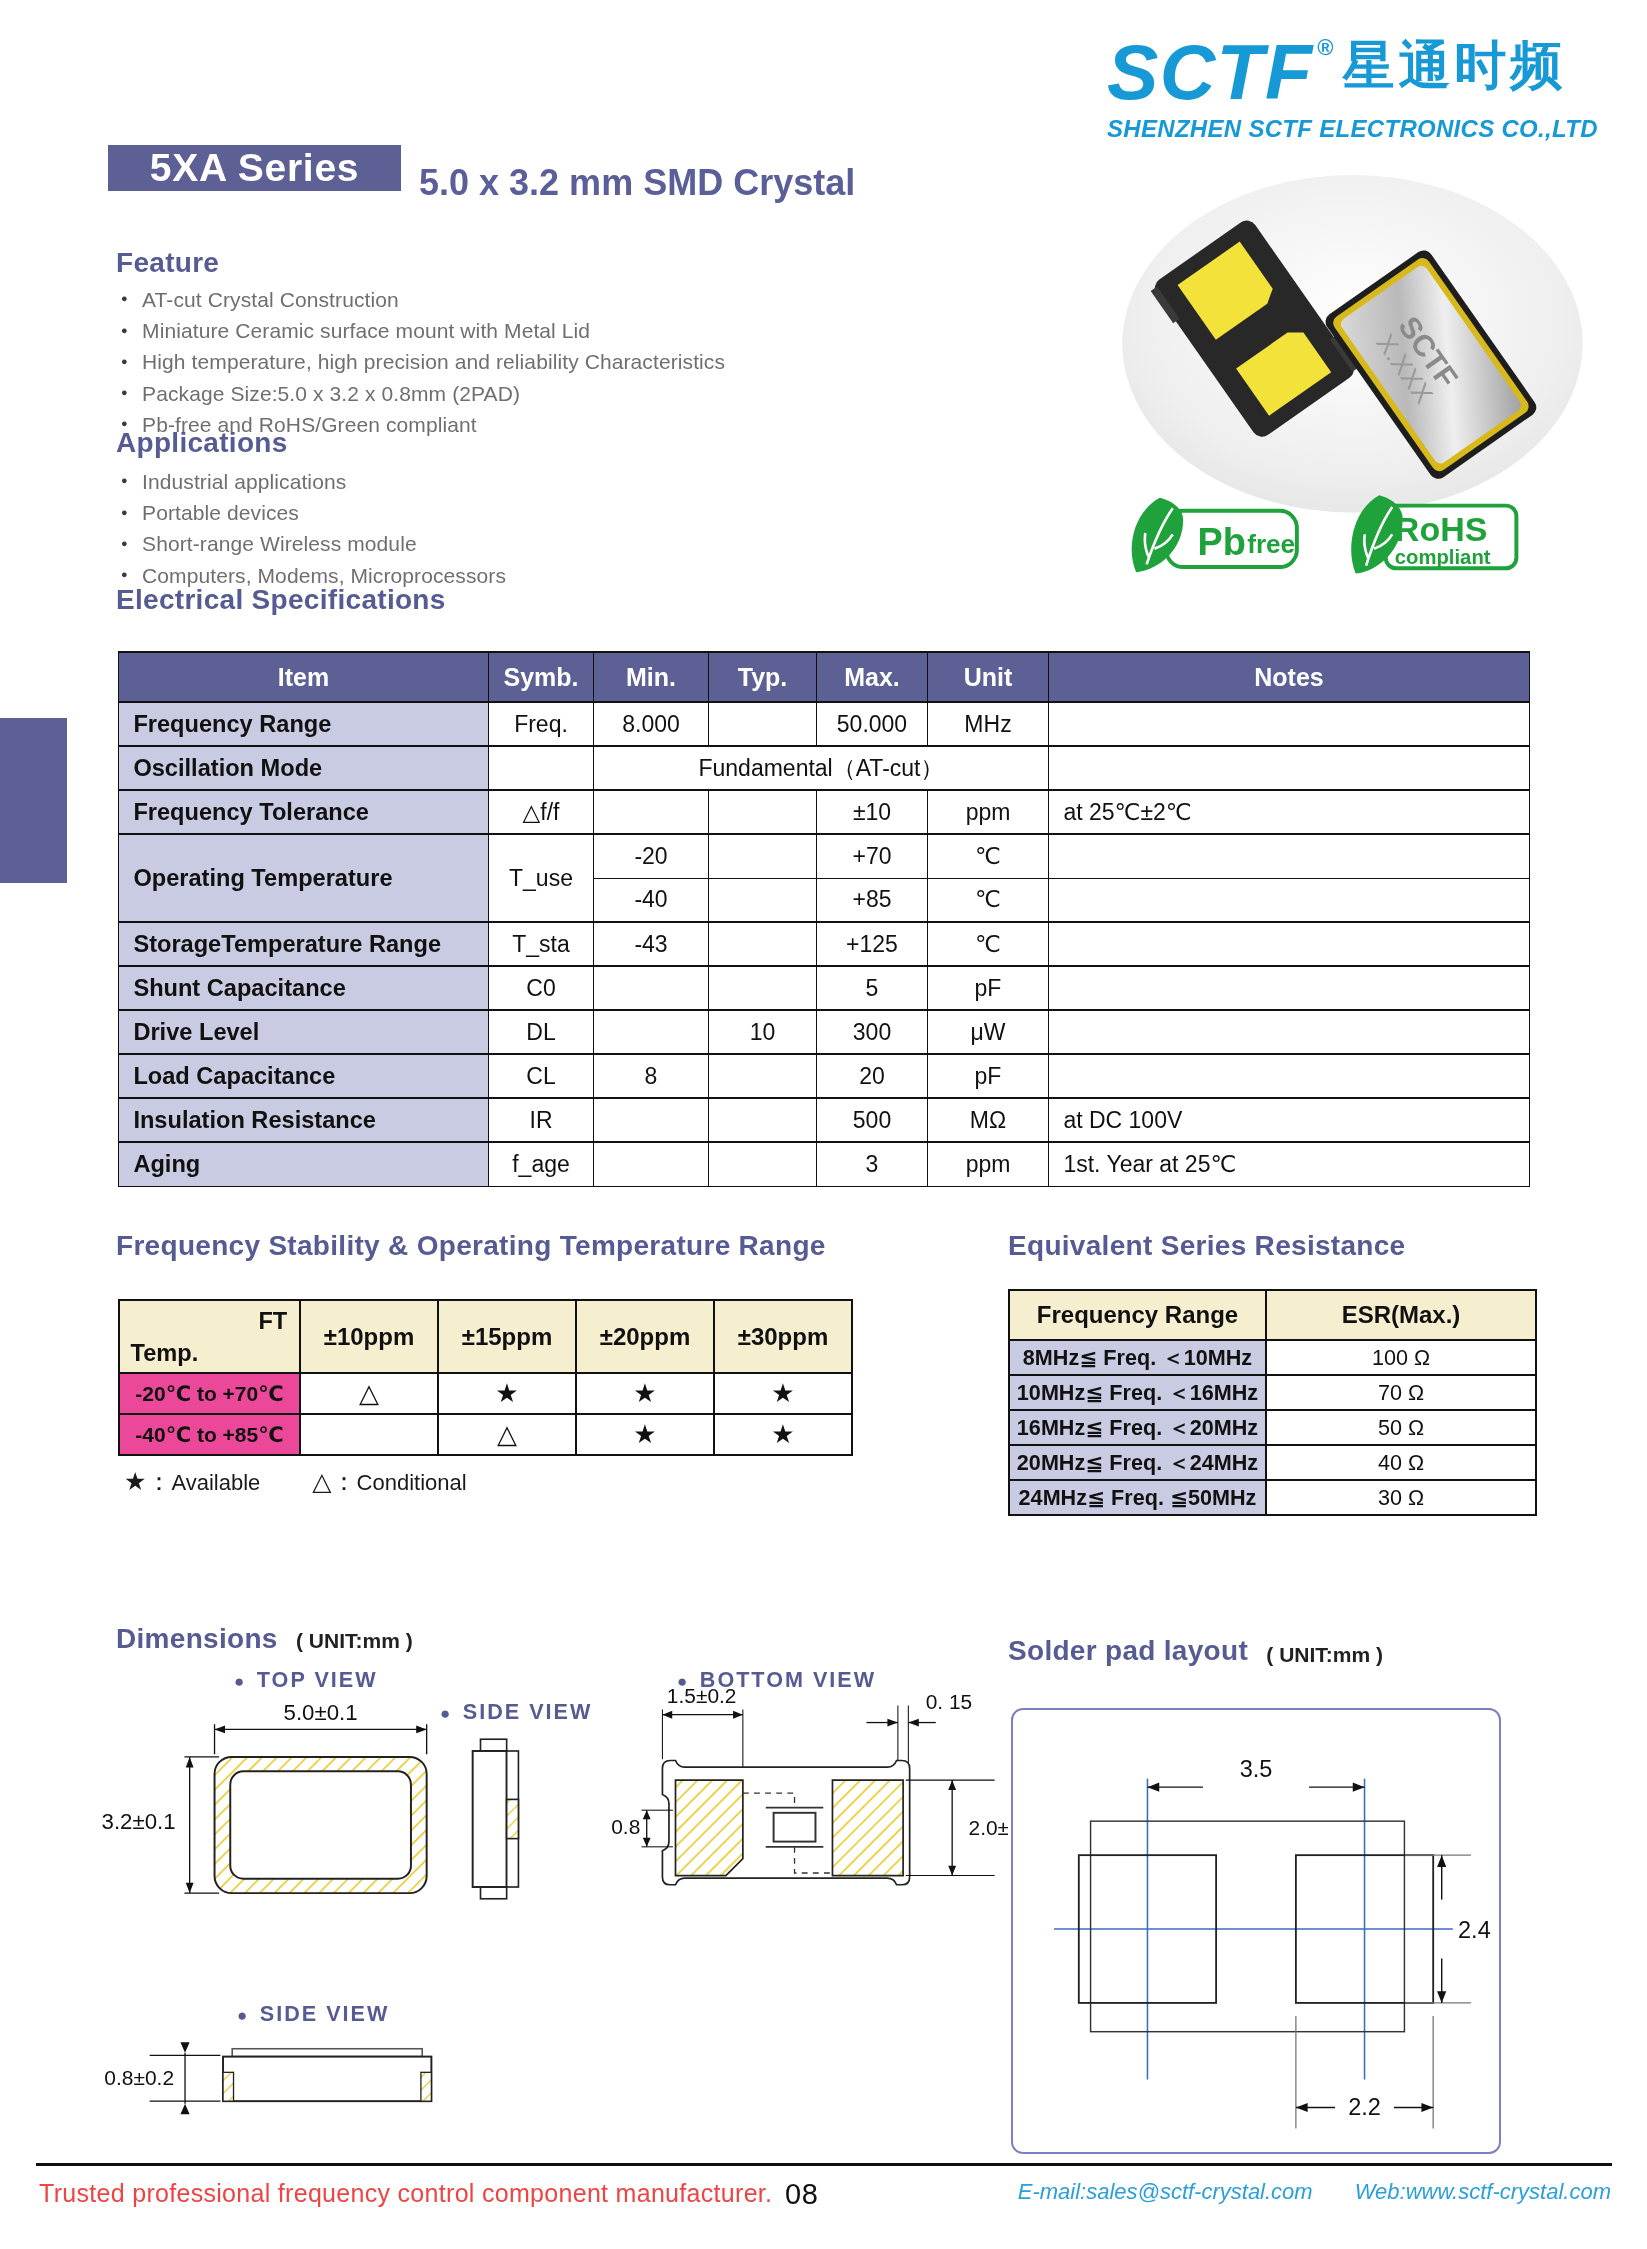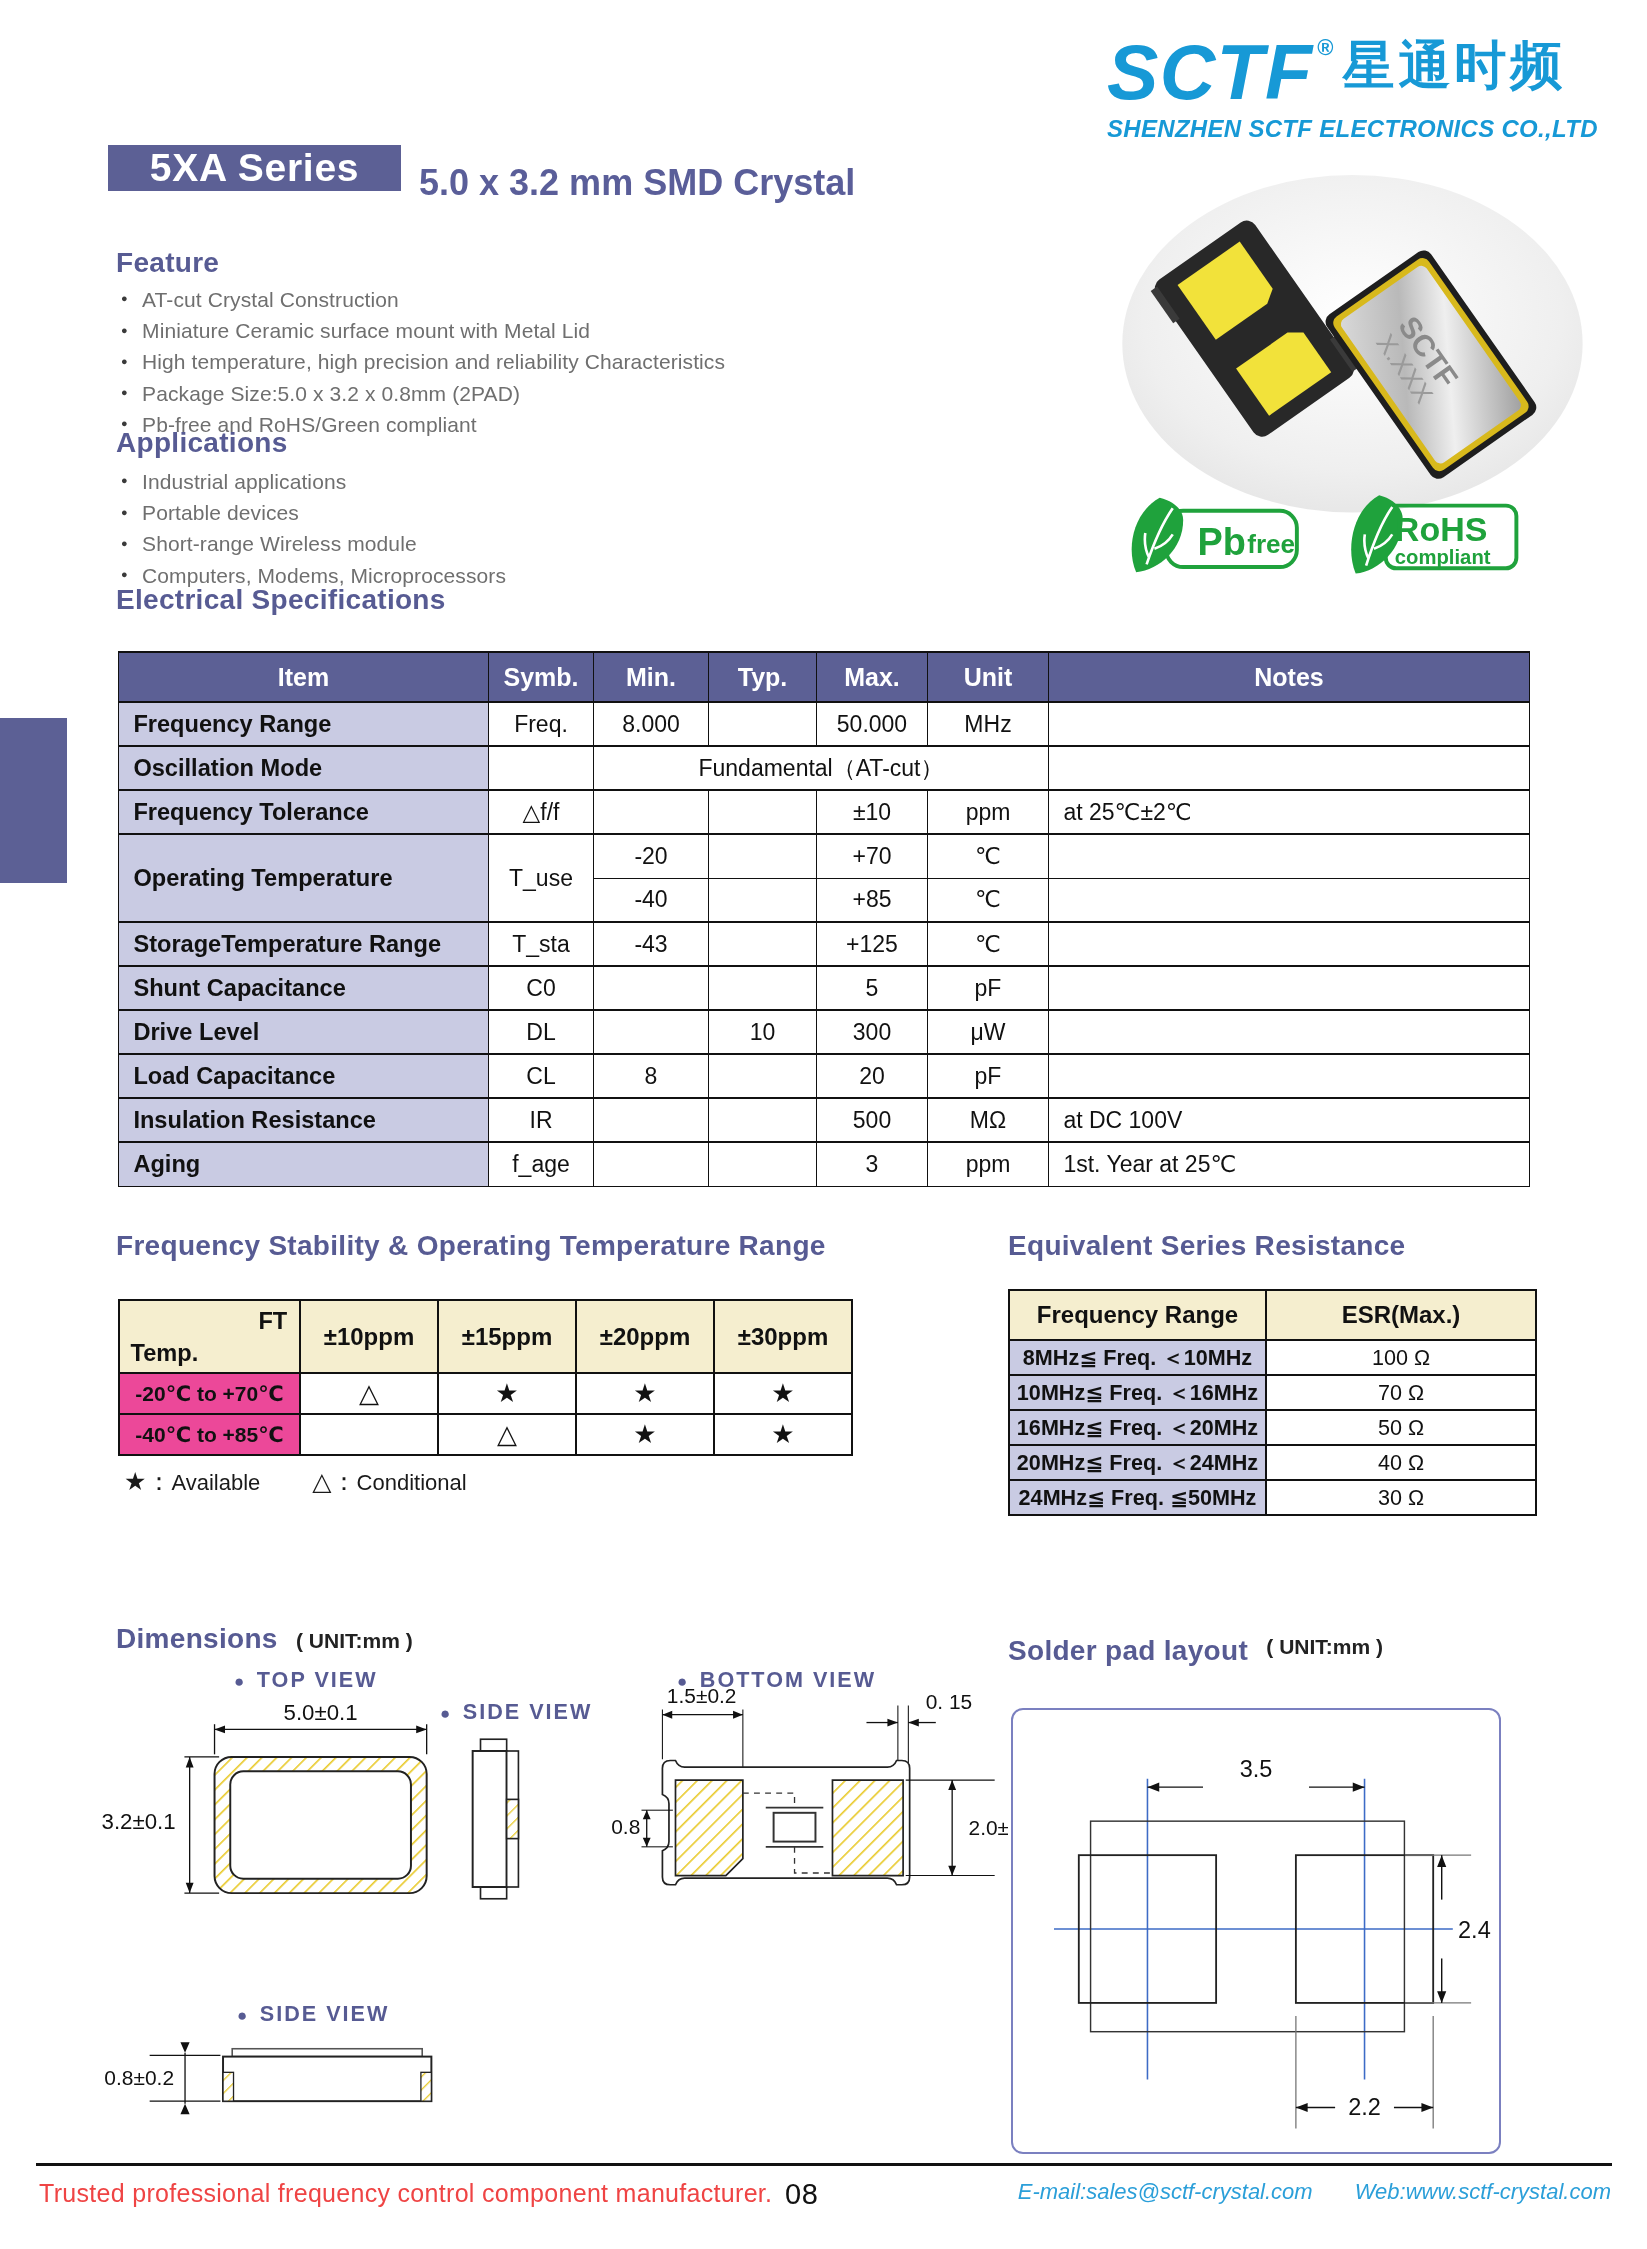--- a/index.html
+++ b/index.html
@@ -511,21 +511,21 @@
     <path d="M142 36 l-7 -16 h14 z M142 114 l-7 16 h14 z" fill="#111"></path>
     <line x1="88" y1="40" x2="196" y2="40" stroke="#111" stroke-width="1.8"></line>
     <line x1="88" y1="110" x2="196" y2="110" stroke="#111" stroke-width="1.8"></line>
     <rect x="214" y="30" width="290" height="12" fill="#fff" stroke="#555" stroke-width="2.4"></rect>
     <rect x="200" y="42" width="318" height="68" fill="#fff" stroke="#222" stroke-width="3"></rect>
     <rect x="200" y="66" width="16" height="44" fill="url(#hatchD)" stroke="#222" stroke-width="2"></rect>
     <rect x="502" y="66" width="16" height="44" fill="url(#hatchD)" stroke="#222" stroke-width="2"></rect>
   </svg>
 </div>
 
-<div class="abs" style="left:1008px; top:1635px; display:flex; align-items:flex-start;">
+<div class="abs" style="left:1008px; top:1635px; display:flex; align-items:flex-end;">
   <span class="h-sec">Solder pad layout</span>
   <span class="h-unit">( UNIT:mm )</span>
 </div>
 
 <div class="abs solder-box">
   <svg width="486" height="442" viewBox="0 0 742 676">
 
     <g stroke="#3D6BC6" stroke-width="2.4">
       <line x1="205" y1="105" x2="205" y2="565"></line>
       <line x1="537" y1="105" x2="537" y2="565"></line>

